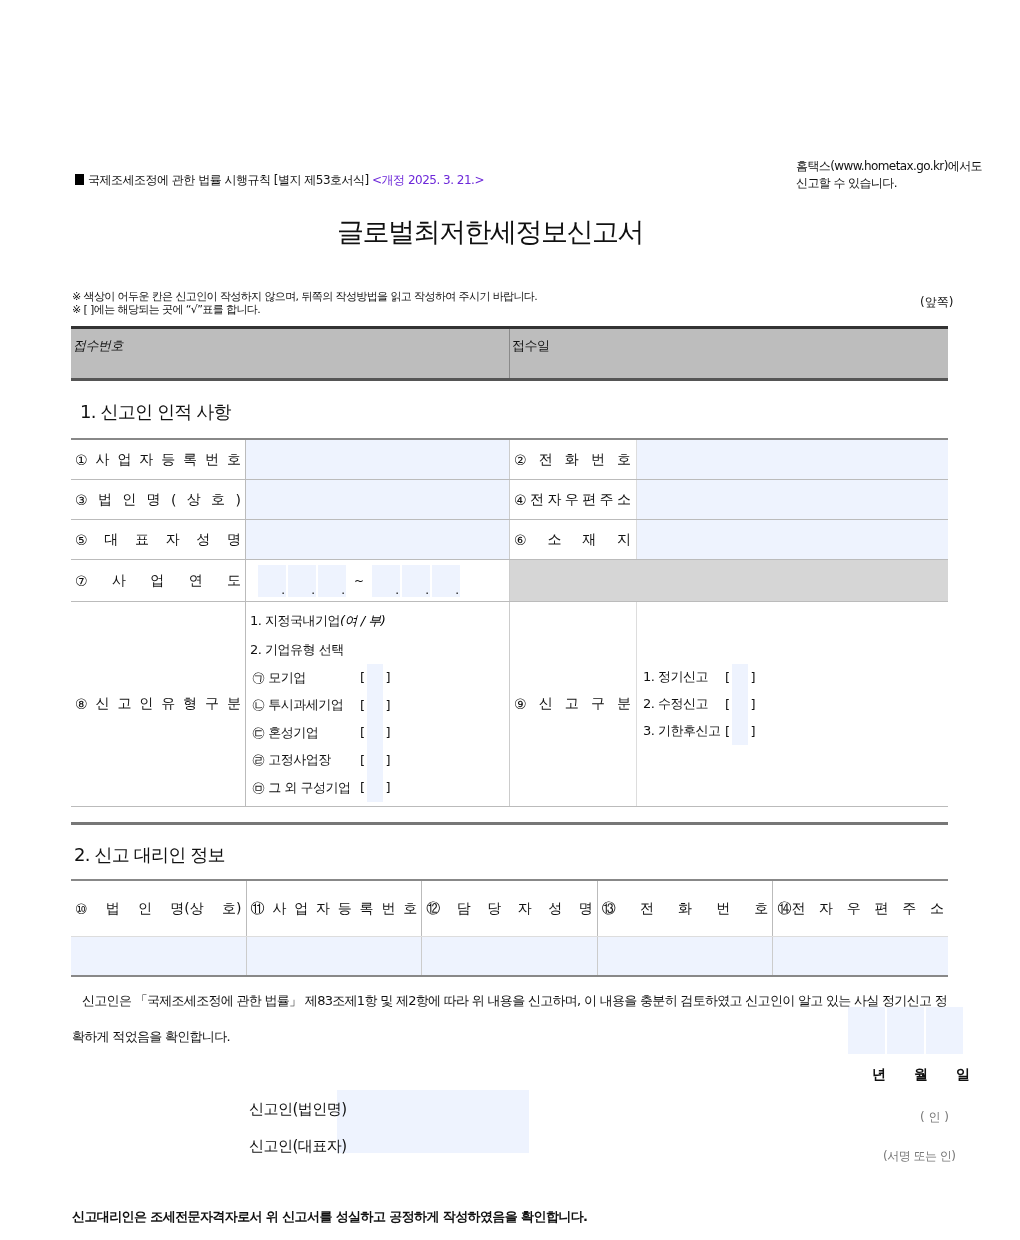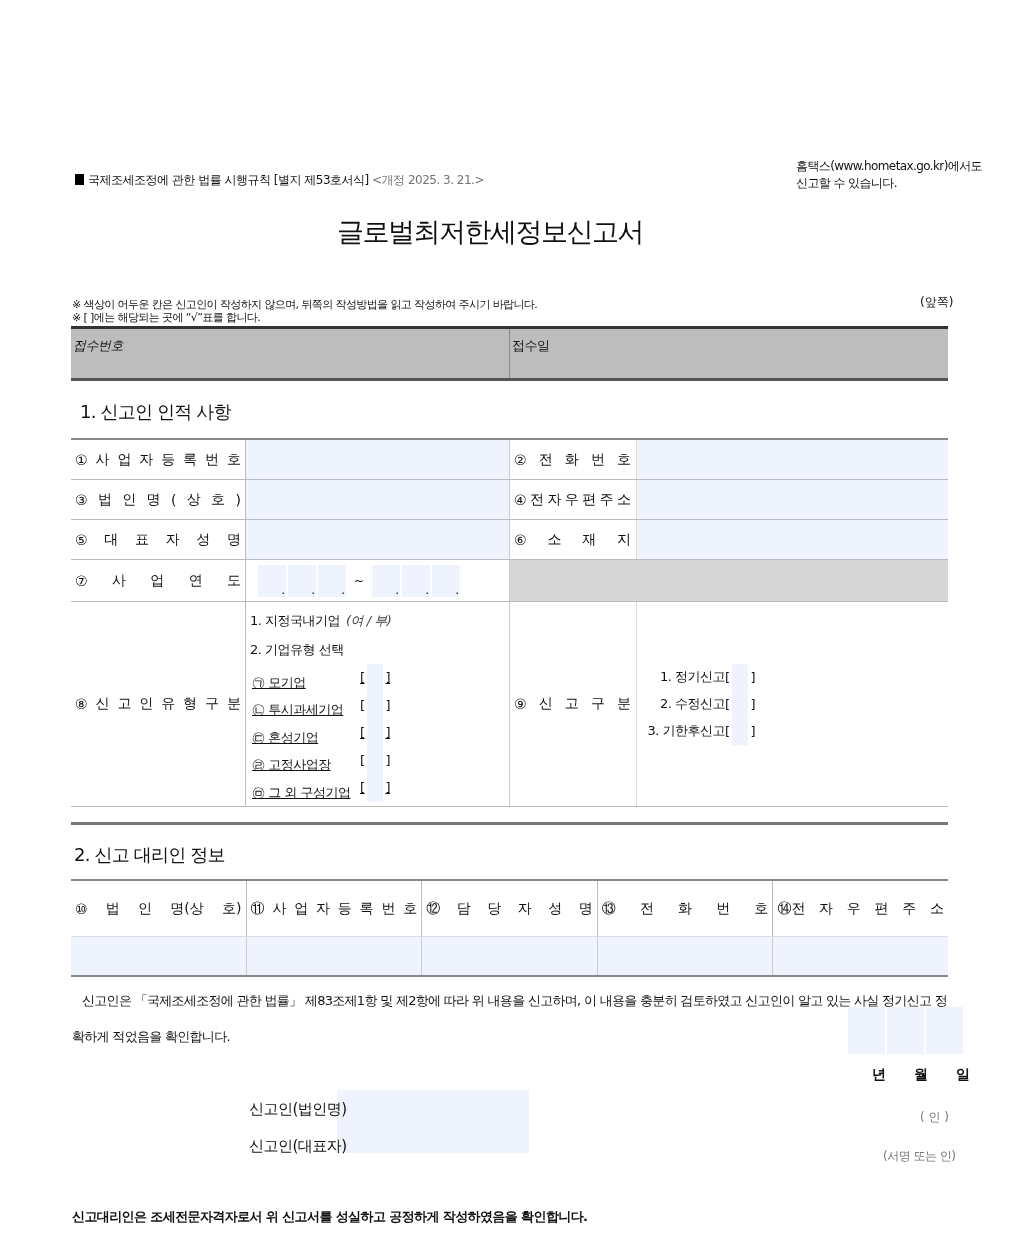--- a/index.html
+++ b/index.html
@@ -3,27 +3,27 @@
 <meta charset="utf-8">
 <style>
   * { box-sizing: border-box; margin: 0; padding: 0; }
   html, body { width: 1020px; height: 1240px; background: #ffffff; overflow: hidden; }
   body { font-family: "DejaVu Sans", "Liberation Sans", sans-serif; color: #111; position: relative; }
 
   .abs { position: absolute; }
 
   .top-ref { left: 75px; top: 172px; font-size: 12px; letter-spacing: -0.5px; white-space: nowrap; }
   .top-ref .sq { display: inline-block; width: 9px; height: 11px; background: #000; margin-right: 4px; vertical-align: -1px; }
-  .top-ref .rev { color: #737373; }
+  .top-ref .rev { color: #6d28d9; }
 
   .homtax { left: 796px; top: 158px; font-size: 12px; line-height: 17px; letter-spacing: -0.6px; white-space: nowrap; }
 
   .title { left: 0; width: 980px; top: 214px; text-align: center; font-size: 27px; font-weight: normal; letter-spacing: -1.5px; }
 
-  .notes { left: 72px; top: 298px; font-size: 11px; line-height: 13px; letter-spacing: -0.6px; white-space: nowrap; }
+  .notes { left: 72px; top: 290px; font-size: 11px; line-height: 13px; letter-spacing: -0.6px; white-space: nowrap; }
   .front { left: 920px; top: 294px; font-size: 12px; }
 
   
   .receipt { left: 71px; top: 326px; width: 877px; height: 55px; background: #bdbdbd;
              border-top: 3px solid #333; border-bottom: 3px solid #555; display: flex; }
   .receipt .cell { font-size: 13px; padding: 8px 2px; letter-spacing: -0.5px; }
   .receipt .c1 { width: 439px; border-right: 1px solid #8a8a8a; font-style: italic; }
 
   .sec-title { font-size: 18px; letter-spacing: -0.8px; }
   .sec1 { left: 80px; top: 400px; }
@@ -42,28 +42,28 @@
   .in-right { flex: 1; }
   .gray { background: #d6d6d6; flex: 1; }
 
   .year-boxes { width: 264px; display: flex; align-items: flex-end; padding: 3px 0 4px 12px; border-right: 1px solid #ccc; font-size: 12px; }
   .yb { background: #eef3fe; height: 32px; display: flex; align-items: flex-end; justify-content: flex-end; padding-right: 1px; }
   .tilde { width: 26px; text-align: center; height: 32px; display: flex; align-items: center; justify-content: center; }
 
   .row8 { height: 205px; }
   .type-cell { width: 264px; border-right: 1px solid #ccc; padding: 4px 0 0 4px; font-size: 13px; letter-spacing: -0.5px; }
   .type-cell .ln { height: 29px; line-height: 22px; display: flex; align-items: center; }
-  .type-cell .opt { height: 27.5px; display: flex; align-items: flex-end; text-decoration: underline; }
+  .type-cell .opt { height: 27.5px; display: flex; align-items: center; }
   .type-cell .opt .nm { width: 110px; padding-left: 2px; }
-  .type-cell .muted { color: #404040; font-style: italic; margin-left: 6px; }
+  .type-cell .muted { color: #000000; font-style: italic; margin-left: 0; }
   .bracket { display: inline-flex; align-items: center; width: 30px; justify-content: space-between; height: 100%; }
   .bracket .fill { background: #eef3fe; flex: 1; height: 100%; margin: 0 2px; }
 
   .filing-cell { flex: 1; display: flex; flex-direction: column; justify-content: center; padding-left: 6px; font-size: 13px; letter-spacing: -0.5px; }
-  .filing-cell .opt { height: 27px; display: flex; align-items: center; text-align: right; }
+  .filing-cell .opt { height: 27px; display: flex; align-items: center; }
   .filing-cell .opt .nm { width: 82px; }
 
   .dbl { left: 71px; top: 822px; width: 877px; height: 3px; background: #777; }
 
   
   .t2 { left: 71px; top: 879px; width: 877px; border-top: 2px solid #888; border-bottom: 2px solid #888; }
   .t2 .hrow { display: flex; height: 56px; border-bottom: 1px solid #ddd; }
   .t2 .hcell { flex: 1; display: flex; justify-content: space-between; align-items: center; padding: 0 4px; font-size: 14px; border-right: 1px solid #bbb; }
   .t2 .hcell:last-child { border-right: none; }
   .t2 .drow { display: flex; height: 38px; }

